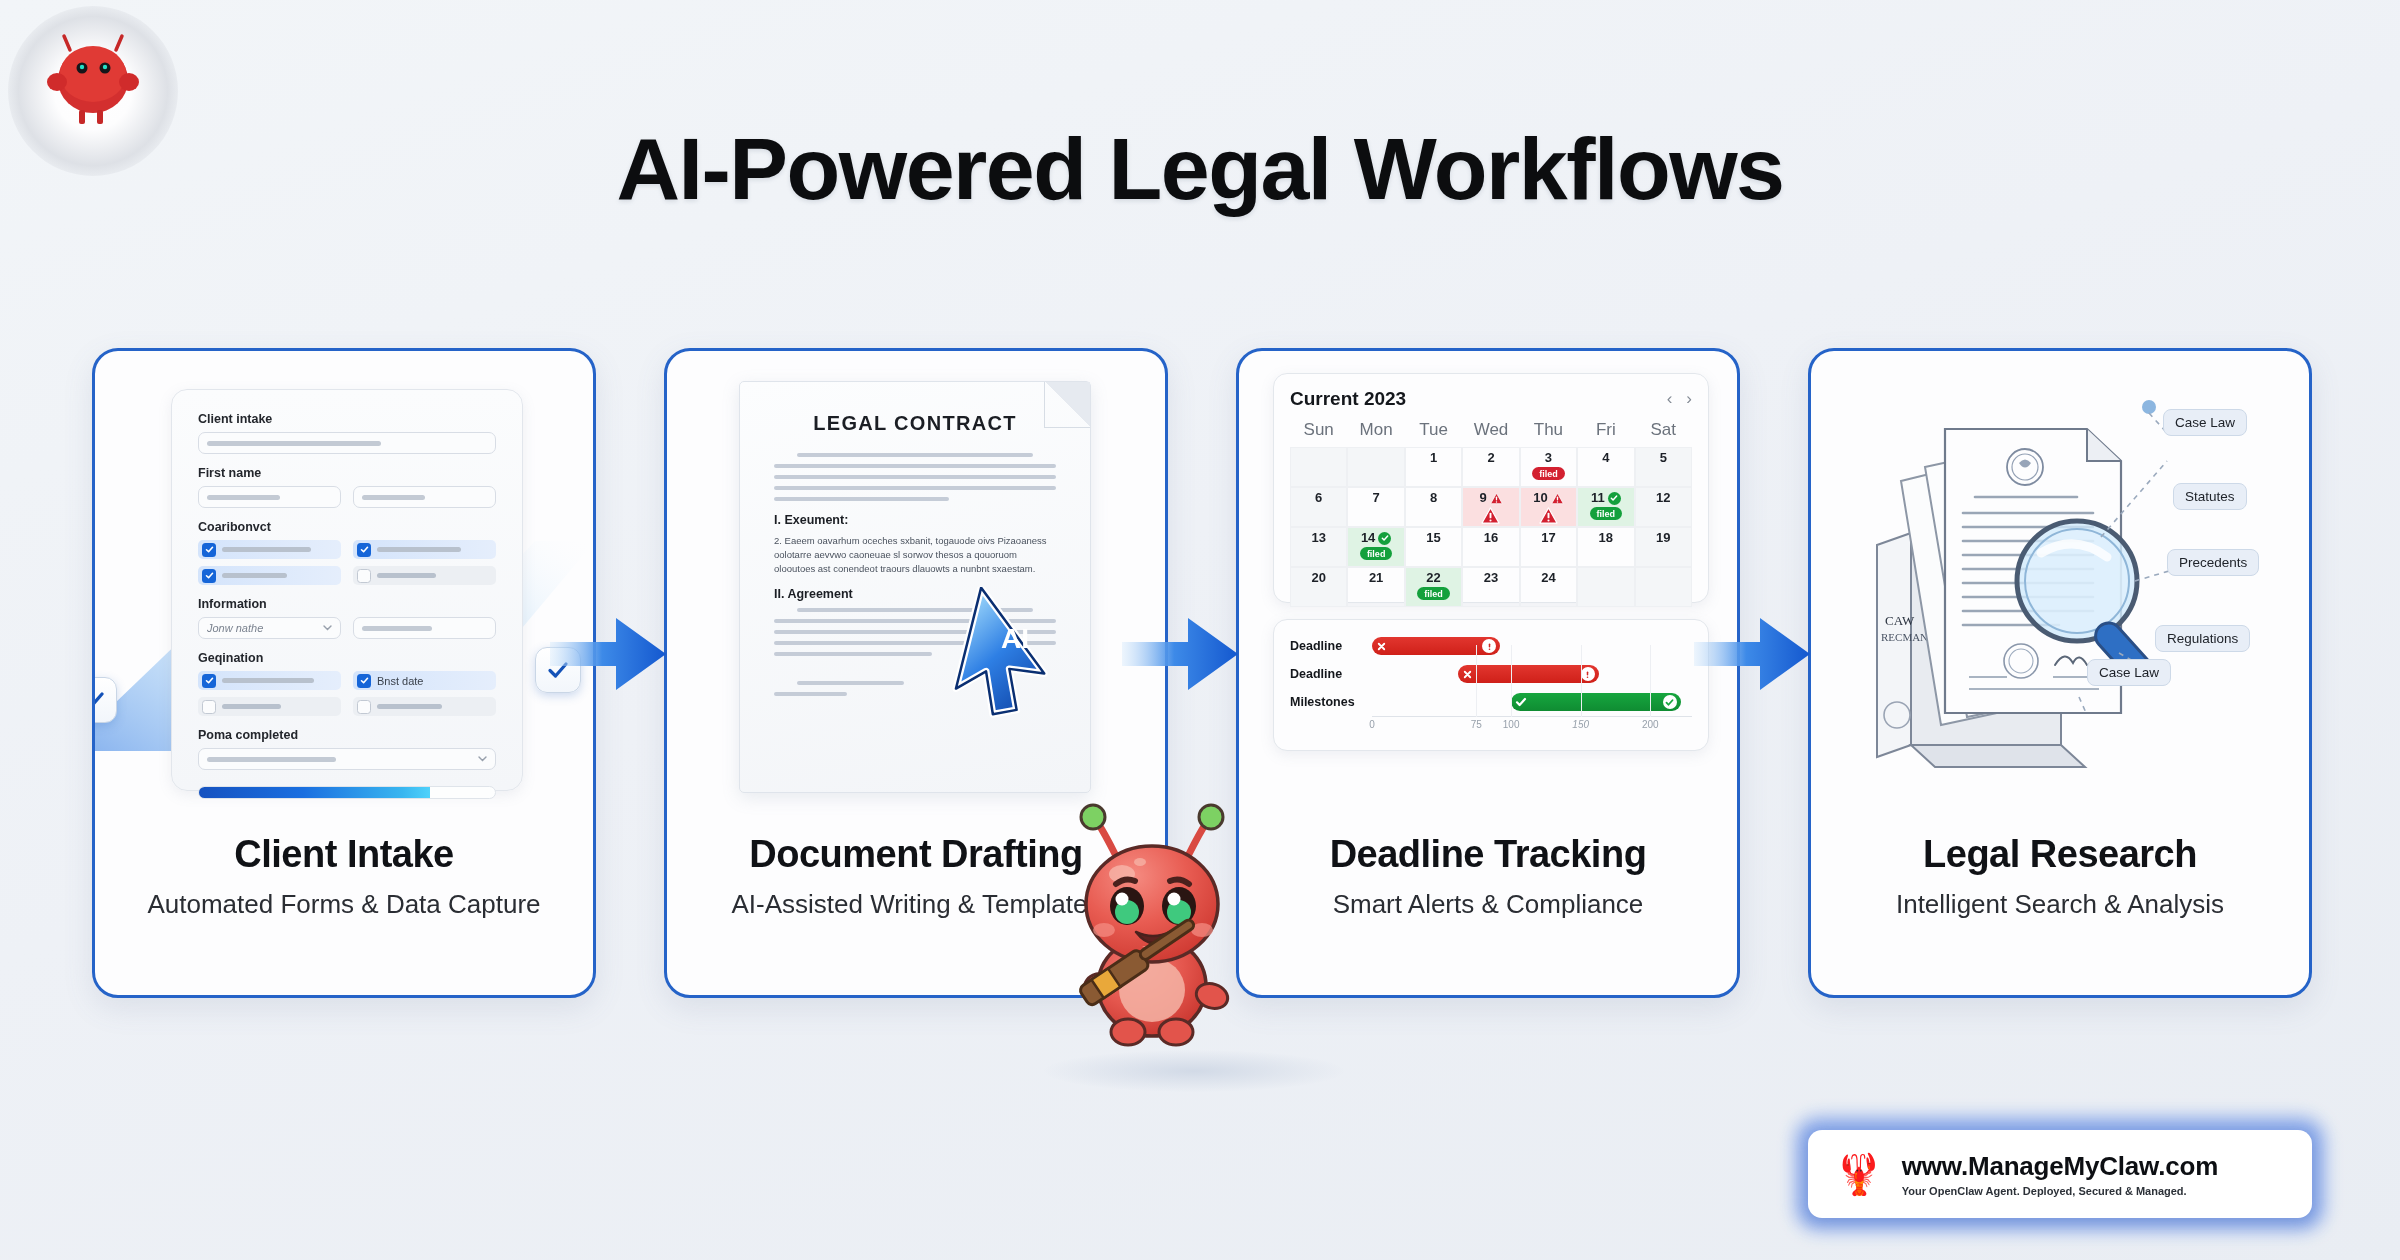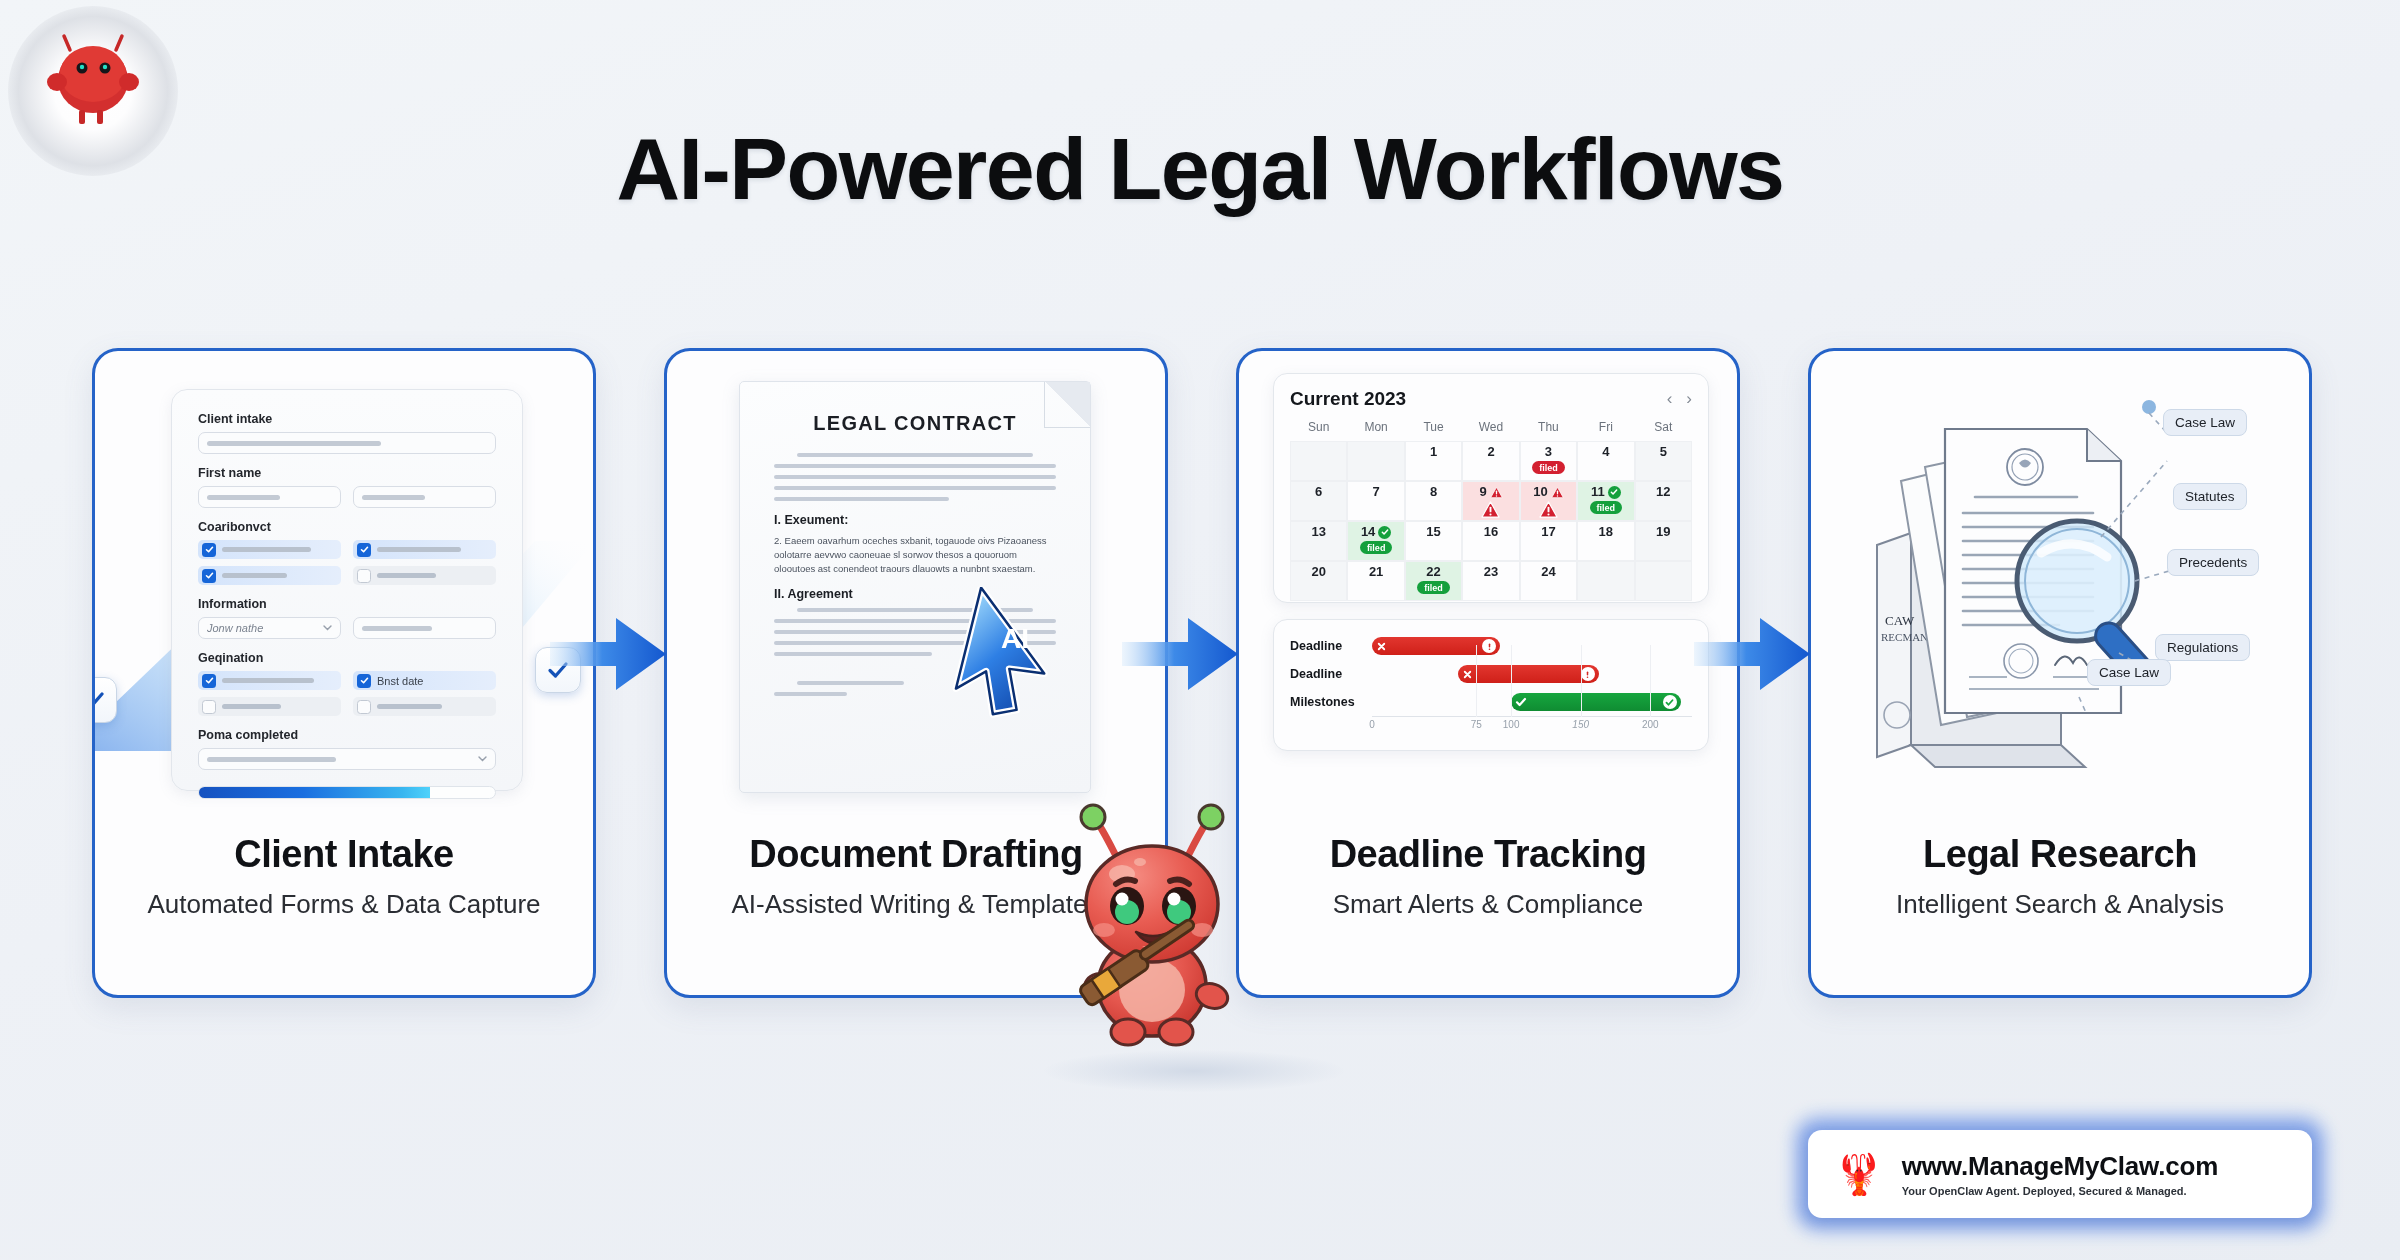--- a/index.html
+++ b/index.html
@@ -127,21 +127,21 @@
   .cal-panel {
     position: absolute; left: 34px; top: 22px; width: 436px; height: 230px;
     background: #fdfdfe; border: 1px solid #e3e7ec; border-radius: 14px;
     box-shadow: 0 4px 14px rgba(120,135,160,.12); padding: 14px 16px 0 16px;
   }
   .cal-head { display: flex; align-items: center; justify-content: space-between; margin-bottom: 10px; }
   .cal-title { font-size: 19px; font-weight: 700; color: #14171c; }
   .cal-nav { display: flex; gap: 14px; color: #7b8characters; }
   .cal-nav span { font-size: 17px; color: #838a94; cursor: pointer; }
   .cal-grid { display: grid; grid-template-columns: repeat(7,1fr); }
-  .cal-dow { font-size: 12px; color: #6b727c; text-align: center; padding-bottom: 7px; }
+  .cal-dow { font-size: 17px; color: #6b727c; text-align: center; padding-bottom: 7px; }
   .cal-cell { height: 40px; border: .5px solid #eef0f3; position: relative;
               display: flex; flex-direction: column; align-items: center; padding-top: 3px; }
   .cal-cell.grey { background: #f4f6f8; }
   .cal-cell.red { background: #fbdfe0; }
   .cal-cell.green { background: #dff3e4; }
   .cal-num { font-size: 13px; font-weight: 600; color: #1d2128; line-height: 1.1; }
   .cal-numrow { display: flex; align-items: center; gap: 3px; }
   .pill { font-size: 9px; font-weight: 700; color: #fff; border-radius: 9px;
           padding: 1.5px 7px; margin-top: 2px; filter: blur(.2px); }
   .pill.red { background: #d32030; }
@@ -174,21 +174,21 @@
   
   .res-stack { position: absolute; left: 38px; top: 34px; width: 320px; height: 400px; }
   .tag {
     position: absolute; background: #e8eef7; border: 1px solid #cdd9e8;
     border-radius: 8px; padding: 5px 11px; font-size: 13.5px; color: #20242b;
     white-space: nowrap;
   }
   #tag-caselaw    { left: 352px; top: 58px; }
   #tag-statutes   { left: 362px; top: 132px; }
   #tag-precedents { left: 356px; top: 198px; }
-  #tag-regulations{ left: 344px; top: 274px; margin-top: 9px; }
+  #tag-regulations{ left: 344px; top: 274px; }
   #tag-caselaw2   { left: 276px; top: 308px; }
 
   
   #mascot-main { position: absolute; left: 1042px; top: 800px; width: 220px; height: 250px; }
   #mascot-shadow { position: absolute; left: 1044px; top: 1050px; width: 300px; height: 42px;
     border-radius: 50%; background: radial-gradient(ellipse at 50% 50%, rgba(205,214,228,.85), rgba(232,237,244,0) 72%); }
 
   
   #footer-glow {
     position: absolute; left: 1796px; top: 1118px; width: 528px; height: 112px;

